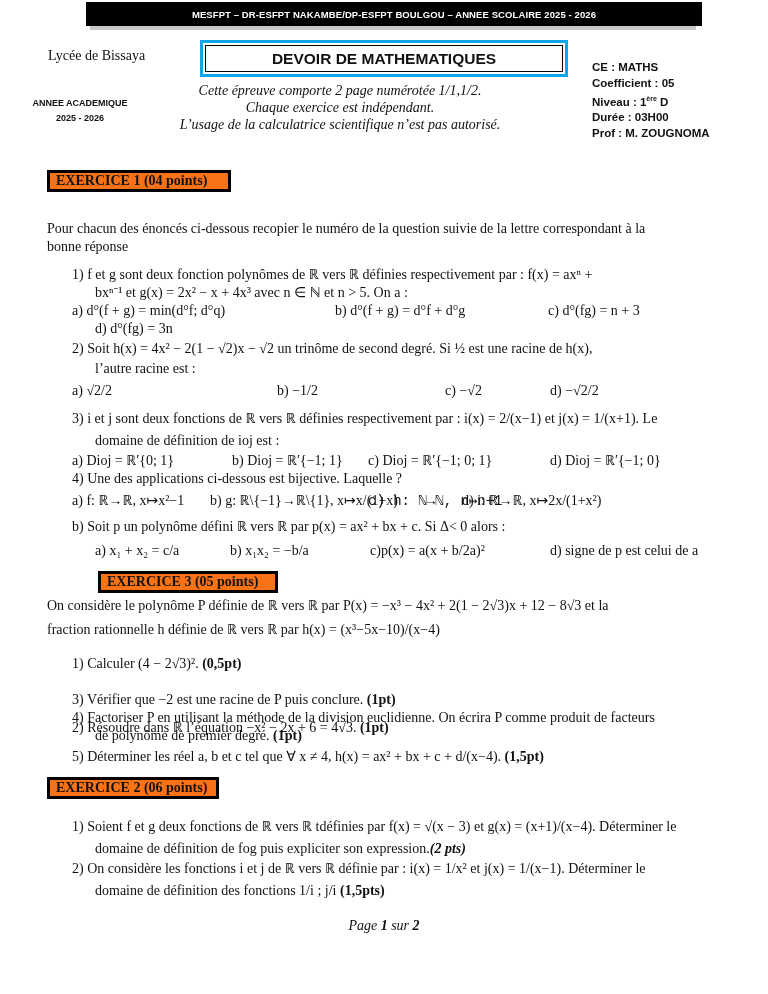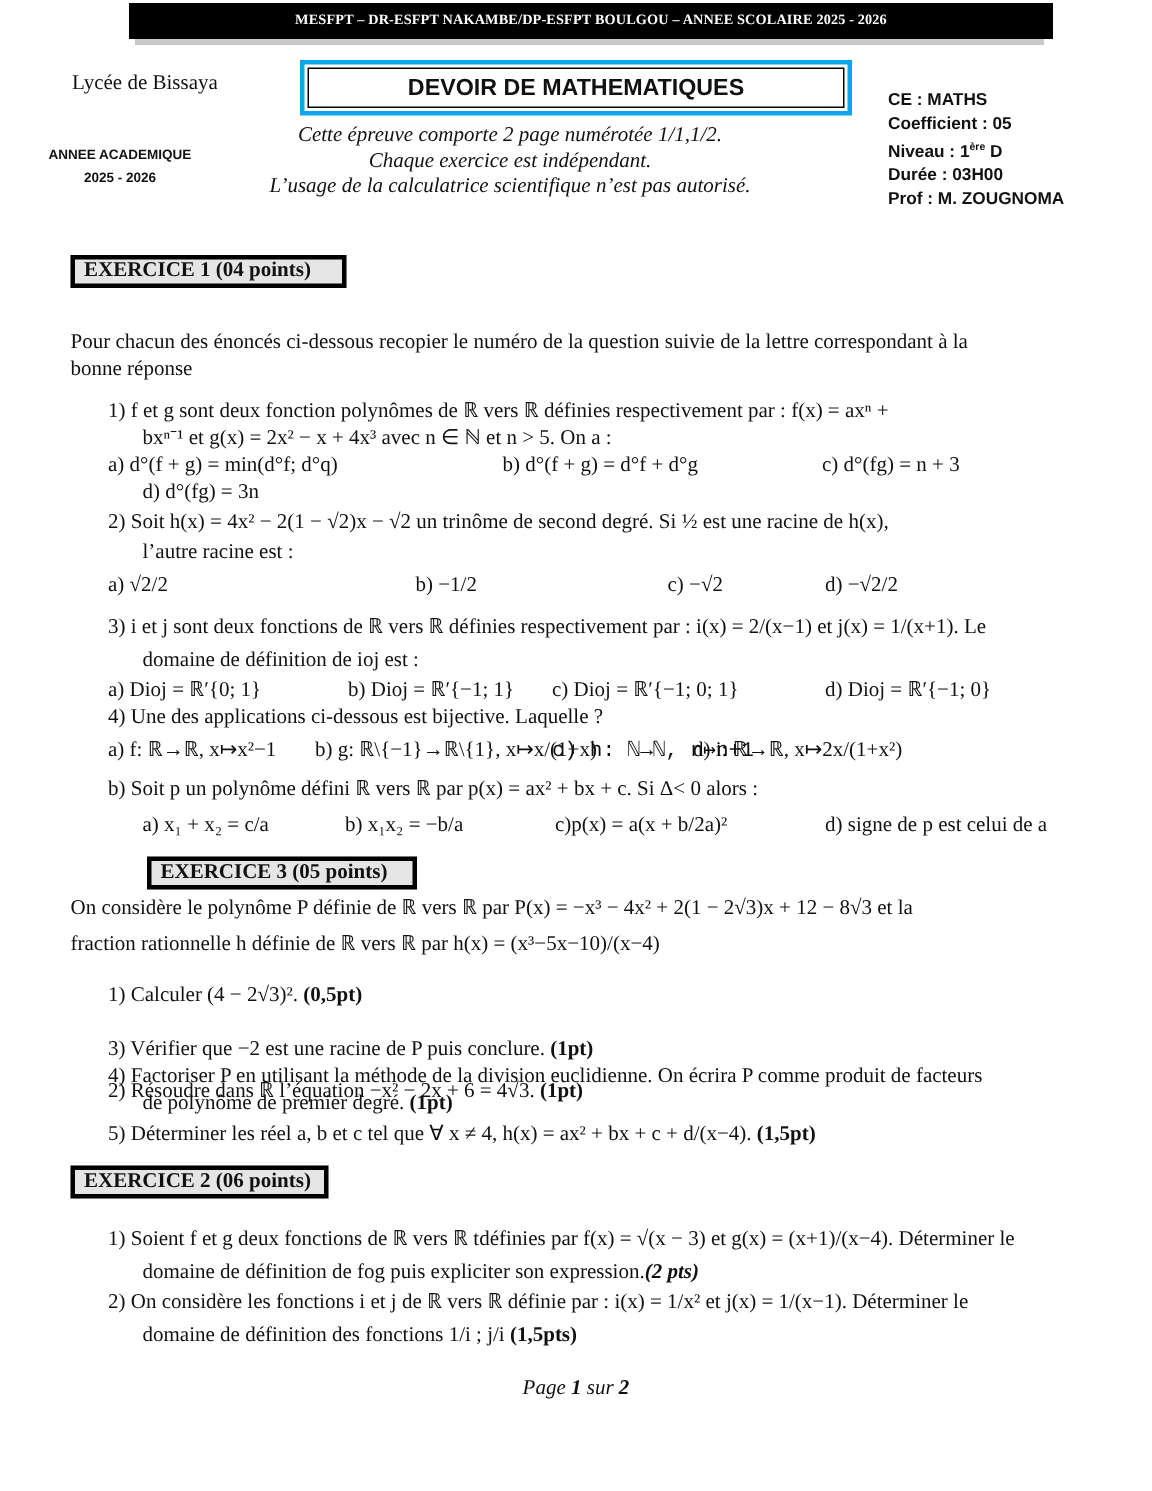--- a/index.html
+++ b/index.html
@@ -3,38 +3,38 @@
 <meta charset="utf-8">
 <style>
   * { margin: 0; padding: 0; box-sizing: border-box; }
   html, body { width: 768px; height: 994px; background: #ffffff; overflow: hidden; }
   body { position: relative; font-family: "Liberation Serif", serif; color: #111; font-size: 13.5px; }
   .abs { position: absolute; }
 
   
   .banner-shadow { left: 90px; top: 6px; width: 606px; height: 24px; background: #c8c8c8; }
   .banner { left: 86px; top: 2px; width: 616px; height: 24px; background: #000; color: #fff;
-            font-family: Liberation Serif, serif; font-weight: bold; font-size: 9.5px;
+            font-family: Liberation Sans, sans-serif; font-weight: bold; font-size: 9.5px;
             display: flex; align-items: center; justify-content: center; letter-spacing: 0.1px; }
 
   .school { left: 48px; top: 48px; font-size: 14px; }
   .year-block { left: 28px; top: 96px; width: 104px; text-align: center;
                 font-family: "Liberation Sans", sans-serif; font-weight: bold; font-size: 9px; line-height: 15px; }
 
   .title-outer { left: 200px; top: 40px; width: 368px; height: 37px; border: 3px solid #0ea5e9; padding: 2px; }
   .title-inner { width: 100%; height: 100%; border: 1px solid #000; display: flex; align-items: center; justify-content: center;
                  font-family: "Liberation Sans", sans-serif; font-weight: bold; font-size: 15.5px; }
 
   .notes { left: 150px; top: 82px; width: 380px; text-align: center; font-style: italic; font-size: 14px; line-height: 17px; }
 
   .info { left: 592px; top: 60px; font-family: "Liberation Sans", sans-serif; font-weight: bold; font-size: 11.5px; line-height: 15.5px; }
   .info sup { font-size: 7px; }
 
   .ex-box { border: 3px solid #000; padding: 0 6px; font-weight: bold; font-size: 14px; height: 22px;
-            display: flex; align-items: center; background: #e5e5e5; }
+            display: flex; align-items: center; background: #f97316; }
 
   .line { position: absolute; white-space: nowrap; font-size: 14px; line-height: 18px; }
   .b { font-weight: bold; }
   .footer { left: 0; width: 768px; top: 918px; text-align: center; font-style: italic; font-size: 14px; }
 </style>
 </head>
 <body>
 
 <div class="abs banner-shadow"></div>
 <div class="abs banner">

